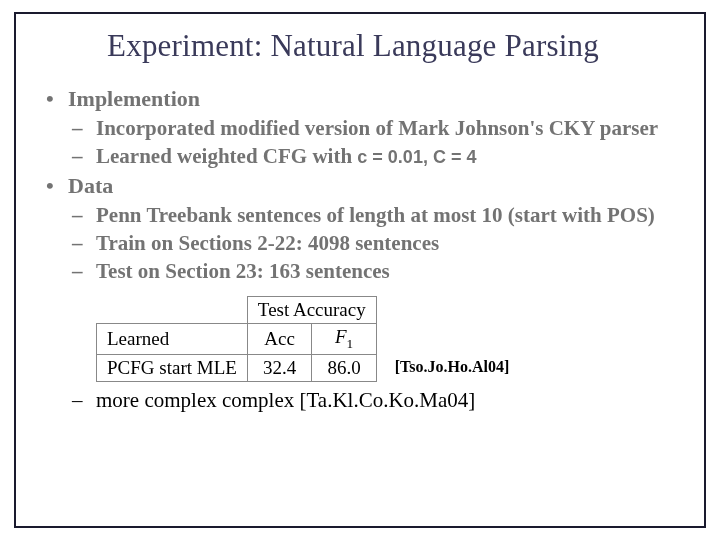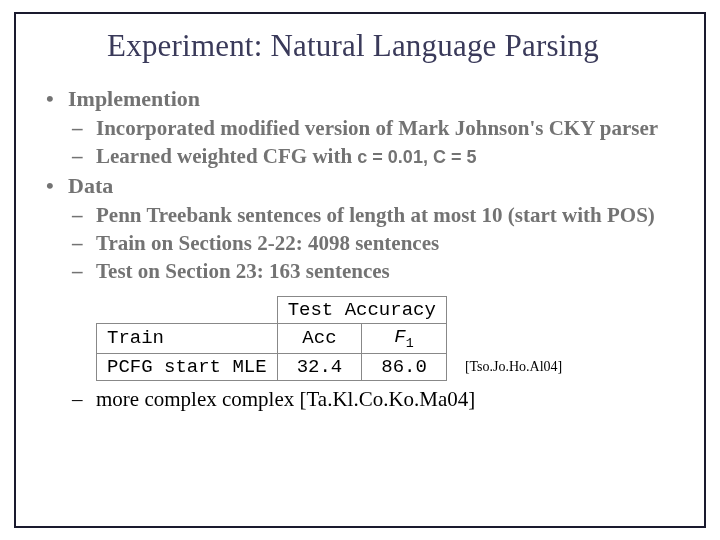--- a/index.html
+++ b/index.html
@@ -64,36 +64,36 @@
     font-size: 18px;
   }
   .table-wrap {
     margin: 10px 0 6px 50px;
     display: flex;
     align-items: flex-end;
     gap: 18px;
   }
   table {
     border-collapse: collapse;
-    font-family: Liberation Mono, monospace;
+    font-family: Liberation Serif, serif;
     font-size: 19px;
   }
   table td, table th {
     border: 1px solid #888;
     padding: 2px 10px;
     text-align: left;
     font-weight: normal;
   }
   table .hdr td { border-top: 1px solid #888; }
   table td.num { text-align: center; }
   .top-cell { border-left: none; border-top: none; border-right: 1px solid #888; }
   .sub { vertical-align: sub; font-size: 0.7em; }
   .citation {
-    font-size: 14px;
-    font-weight: normal;
+    font-size: 16px;
+    font-weight: bold;
     white-space: nowrap;
     padding-bottom: 6px;
     margin-top: 38px;
   }
   .bottom-line {
     font-size: 21px;
     padding-left: 50px;
     position: relative;
     margin-top: 4px;
   }
@@ -108,21 +108,21 @@
 
 <div class="slide-frame">
   <h1 class="title">Experiment: Natural Language Parsing</h1>
 
   <ul class="lvl1">
     <li>
       <span>Implemention</span>
       <ul class="lvl2">
         <li>Incorporated modified version of Mark Johnson's CKY parser</li>
         <li>
-          <span>Learned weighted CFG with </span><span class="formula">c = 0.01, C = 5</span>
+          <span>Learned weighted CFG with </span><span class="formula">c = 0.01, C = 4</span>
         </li>
       </ul>
     </li>
     <li>
       <span>Data</span>
       <ul class="lvl2">
         <li>Penn Treebank sentences of length at most 10 (start with POS)</li>
         <li>Train on Sections 2-22: 4098 sentences</li>
         <li>Test on Section 23: 163 sentences</li>
       </ul>
@@ -130,21 +130,21 @@
   </ul>
 
   <div class="table-wrap">
     <table>
       <tbody>
           <tr>
         <td class="top-cell"></td>
         <td colspan="2" class="num">Test Accuracy</td>
       </tr>
       <tr class="hdr">
-        <td>Train</td>
+        <td>Learned</td>
         <td class="num">Acc</td>
         <td class="num"><i><span>F</span></i><span class="sub">1</span></td>
       </tr>
       <tr>
         <td>PCFG start MLE</td>
         <td class="num">32.4</td>
         <td class="num">86.0</td>
       </tr>
     </tbody>
       </table>

